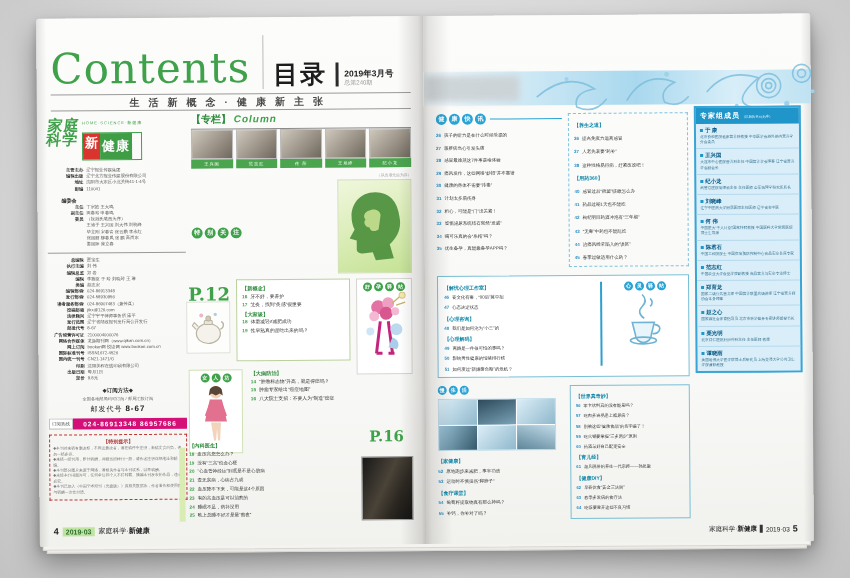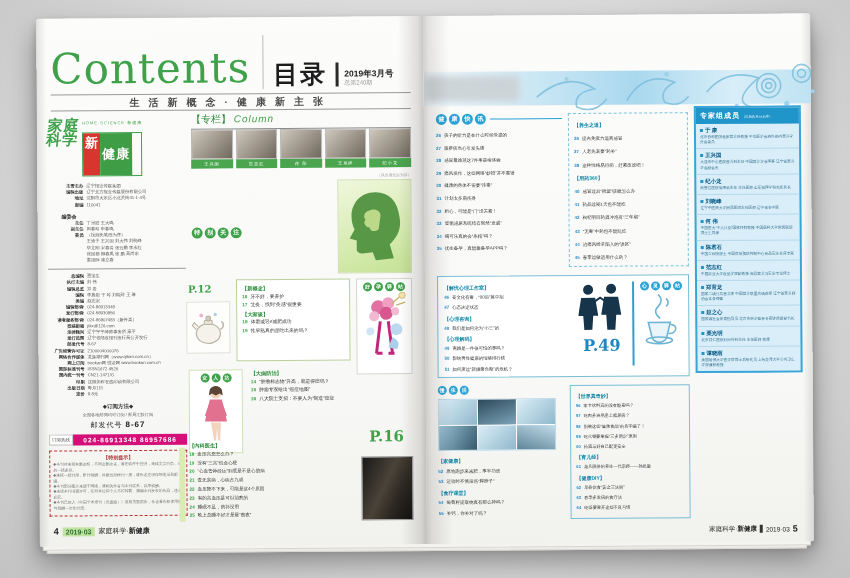--- a/index.html
+++ b/index.html
@@ -29,55 +29,55 @@
   .issue { font-size:8.5px; font-weight:bold; color:#222; }
   .issue-no { font-size:6px; color:#999; }
   .lp-tagline { position:absolute; left:14px; top:76px; width:360px; height:17px; border-top:1.5px solid #9a9a9a; border-bottom:1.5px solid #9a9a9a; font-size:10px; letter-spacing:9px; color:#4a4a4a; text-align:center; line-height:15px; font-weight:bold; }
 
   
   .masthead { position:absolute; left:10px; top:100px; width:138px; }
   .logo { display:flex; gap:3px; align-items:flex-start; margin-bottom:7px; }
   .logo-left { display:flex; flex-direction:column; color:#3fa24b; font-weight:bold; font-size:15px; line-height:.95; letter-spacing:1px; transform:skewX(-6deg); }
   .logo-right { border:1.5px solid #3fa24b; display:flex; align-items:stretch; margin-top:7px; }
   .logo-new { background:#d7352e; color:#fff; font-weight:bold; font-size:13px; padding:1px 2px; }
-  .logo-health { background:#3f9e45; color:#fff; font-weight:bold; font-size:13px; padding:12px 2px; letter-spacing:1px; }
+  .logo-health { background:#3f9e45; color:#fff; font-weight:bold; font-size:13px; padding:4px 2px; letter-spacing:1px; }
   .logo-dots { font-size:4px; color:#3fa24b; letter-spacing:1px; margin-top:2px; }
   .mh-row { display:flex; font-size:4.3px; line-height:6.2px; color:#555; }
   .mh-label { width:36px; text-align:right; font-weight:bold; color:#333; flex:none; margin-right:3px; }
   .mh-value { flex:1; }
   .mh-sec-title { font-size:5px; font-weight:bold; color:#222; margin:5px 0 1px 14px; }
   .mh-rule { border-top:1px solid #999; margin:5px 0 4px; }
   .sub-title { text-align:center; font-size:5.5px; font-weight:bold; color:#333; margin-top:6px; }
   .sub-line { text-align:center; font-size:4.2px; color:#666; margin-top:2px; }
   .sub-code { text-align:center; font-size:7px; color:#222; margin-top:3px; letter-spacing:1px; }
   .sub-code b { font-size:8px; }
   .hotline { display:flex; margin-top:4px; height:11px; }
   .hot-label { border:1px solid #c4c4c4; background:#fff; color:#555; font-size:4.5px; line-height:9px; padding:0 2px; flex:none; }
   .hot-num { background:#d40f78; color:#fff; font-weight:bold; font-size:6.5px; line-height:11px; letter-spacing:1px; flex:1; text-align:center; }
   .notice { border:1px dashed #b33; margin-top:5px; padding:3px 3px 4px; }
   .notice-title { text-align:center; font-size:5px; font-weight:bold; color:#a33; margin-bottom:2px; }
   .notice-line { font-size:3.8px; line-height:5.4px; color:#777; }
 
   
   .col-hdr { position:absolute; left:154px; top:95px; width:220px; border-bottom:1px solid #8a8a8a; padding-bottom:2px; font-size:10px; }
-  .col-hdr .zh { color:#2e8b3c; font-weight:normal;margin-top:9px; }
-  .col-hdr .en { color:#3fa24b; font-weight:normal; font-style:italic; letter-spacing:1px; }
+  .col-hdr .zh { color:#2e8b3c; font-weight:bold;margin-top:9px; }
+  .col-hdr .en { color:#3fa24b; font-weight:bold; font-style:italic; letter-spacing:1px; }
   .photos { position:absolute; left:154px; top:112px; width:220px; display:flex; gap:3px; }
   .photo-cell { flex:1; }
   .photo-img { height:30px; background:linear-gradient(135deg,#cfc8bd,#978f83 60%,#6e675d); border:1px solid #bbb; }
   .photo-name { height:9px; background:#4aa54e; color:#fff; font-size:4.2px; line-height:9px; text-align:center; letter-spacing:1px; }
   .photos-note { position:absolute; left:154px; top:156px; width:220px; text-align:right; font-size:3.8px; color:#999; }
   .green-illo { position:absolute; left:300px; top:163px; width:74px; height:94px; background:linear-gradient(160deg,#f0f7dd 0%,#d9ecb4 55%,#c4e295 100%); border:1px solid #cfdfb0; display:flex; align-items:center; justify-content:center; }
   .feature-badge { position:absolute; left:154px; top:210px; display:flex; gap:2px; }
   .b-circ { width:11px; height:11px; border-radius:50%; background:#3fa24b; color:#fff; font-size:6px; line-height:11px; text-align:center; font-weight:bold; }
   .b-circ.blue { background:#29a3d6; }
   .feature-title { position:absolute; left:154px; top:225px; font-size:17px; font-weight:bold; color:#1d1d1d; letter-spacing:1px; }
   .feature-title .fno { color:#3fa24b; font-size:20px; margin-right:4px; }
   .p-ref { color:#3fa24b; font-weight:bold; font-family:"DejaVu Serif","Liberation Serif",serif; }
-  .p12 { position:absolute; left:150px; top:266px; font-size:10px; }
+  .p12 { position:absolute; left:150px; top:266px; font-size:18px; }
   .teapot-wrap { position:absolute; left:148px; top:284px; width:44px; height:52px; border:1px solid #e0e0da; background:#fdfdfb; display:flex; align-items:center; justify-content:center; }
   .box1 { position:absolute; left:198px; top:262px; width:114px; height:82px; border:1px solid #b9d19c; padding:4px 5px; background:#fff; }
   .trow { display:flex; align-items:baseline; }
   .trow .tag { font-weight:bold; }
   .trow .no { font-weight:bold; margin-right:3px; }
   .g-list .trow { font-size:4.8px; line-height:8.6px; color:#333; }
   .g-list .tag { color:#2e8b3c; font-size:5.2px; }
   .g-list .no { color:#3fa24b; }
   .baby-box { position:absolute; left:318px; top:262px; width:56px; height:96px; border:1px solid #d5d5cf; background:#fff; padding:3px; text-align:center; }
   .badge-row { display:flex; gap:2px; justify-content:center; }
@@ -811,32 +811,20 @@
               <span class="no">50</span>
               <span class="tt">影响男性健康的情绪排行榜</span>
             </div>
 
             <div class="trow">
               <span class="tag"></span>
               <span class="no">51</span>
               <span class="tt">如何度过“新婚磨合期”的危机？</span>
             </div>
           </div>
-        <div class="psych-mid">
-          <svg width="46" height="50" viewBox="0 0 46 50">
-            <g fill="#16344a">
-              <circle cx="10" cy="8" r="5"></circle>
-                <path d="M3 16 h14 l3 18 h-5 l-1 14 h-8 l-1 -14 h-5 Z"></path>
-              <circle cx="33" cy="7" r="5"></circle>
-                <path d="M26 15 h14 l3 18 h-5 l-1 15 h-8 l-1 -15 h-5 Z"></path>
-              <path d="M16 20 l6 -4 6 4" stroke="#16344a" stroke-width="2" fill="none"></path>
-            </g>
-          </svg>
-          <div class="p49">P.49</div>
-        </div>
         <div class="psych-vline"></div>
         <div class="psych-right">
           <div class="badge-row">
 
           <span class="b-circ blue sm">心</span>
               <span class="b-circ blue sm">灵</span>
               <span class="b-circ blue sm">驿</span>
               <span class="b-circ blue sm">站</span>
             </div>
           <svg width="38" height="56" viewBox="0 0 38 56">

